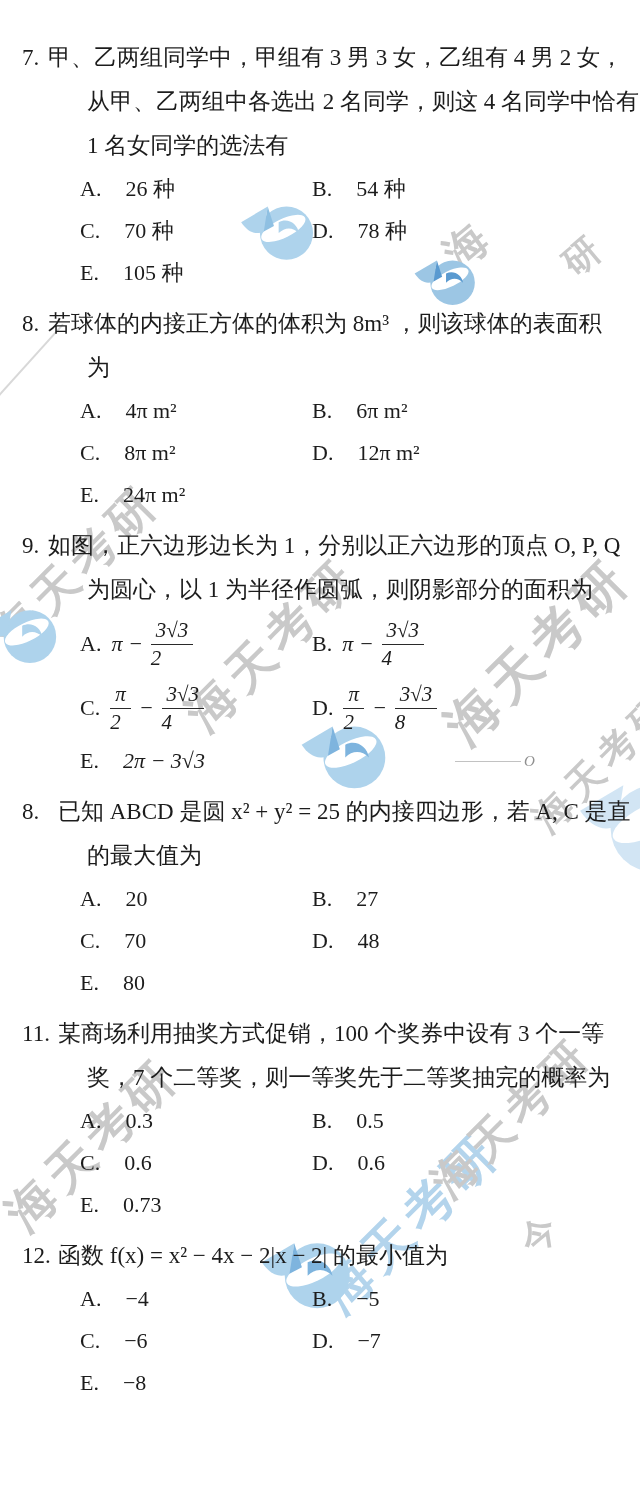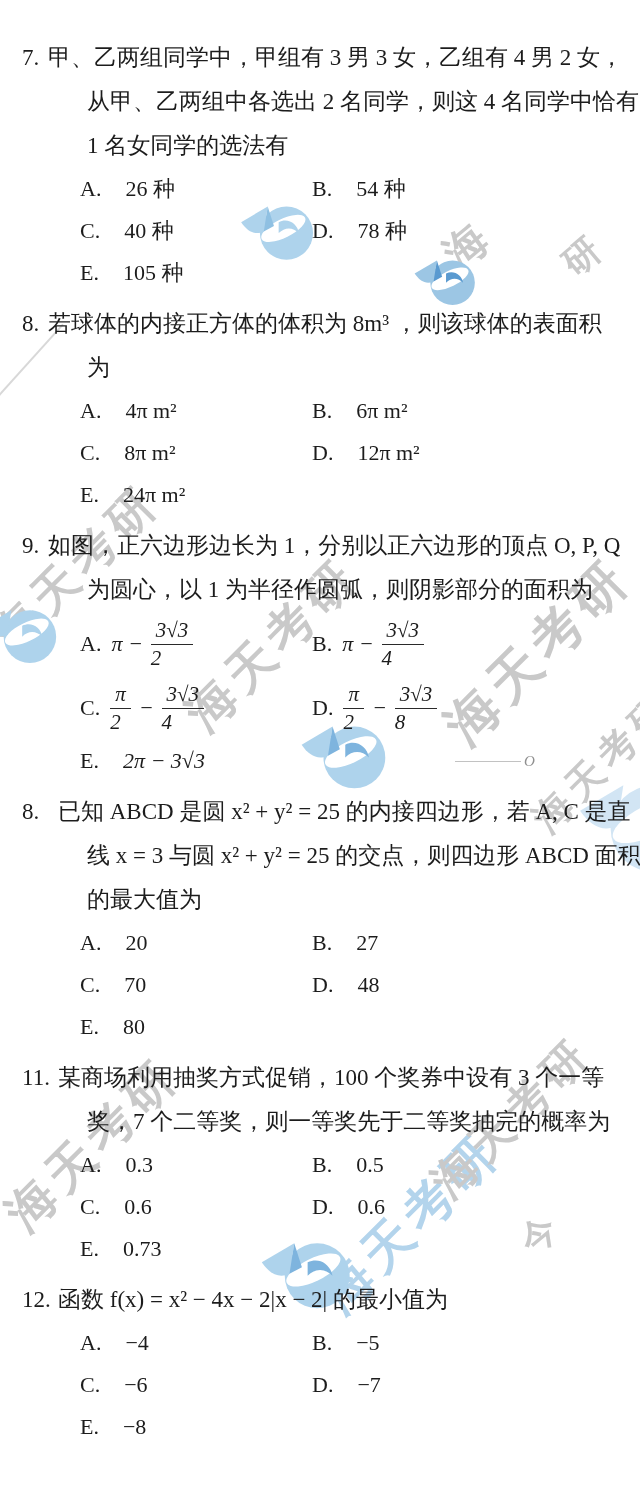--- a/index.html
+++ b/index.html
@@ -138,21 +138,21 @@
           <span class="otext">26 种</span>
         </div>
         <div class="opt c2">
           <span class="olabel">B.</span>
           <span class="otext">54 种</span>
         </div>
       </div>
       <div class="opt-row">
         <div class="opt c1">
           <span class="olabel">C.</span>
-          <span class="otext">40 种</span>
+          <span class="otext">70 种</span>
         </div>
         <div class="opt c2">
           <span class="olabel">D.</span>
           <span class="otext">78 种</span>
         </div>
       </div>
       <div class="opt-row">
         <div class="opt c1">
           <span class="olabel">E.</span>
           <span class="otext">105 种</span>
@@ -262,21 +262,20 @@
           <span class="figO">O</span>
         </div>
       </div>
     </section>
 
     <section class="question">
       <div class="qline first">
         <span class="qnum two">8.</span>
         <span class="qtext">已知 ABCD 是圆 x² + y² = 25 的内接四边形，若 A, C 是直</span>
       </div>
-      <div class="qline cont">线 x = 3 与圆 x² + y² = 25 的交点，则四边形 ABCD 面积</div>
       <div class="qline cont">的最大值为</div>
       <div class="opt-row">
         <div class="opt c1">
           <span class="olabel">A.</span>
           <span class="otext">20</span>
         </div>
         <div class="opt c2">
           <span class="olabel">B.</span>
           <span class="otext">27</span>
         </div>

